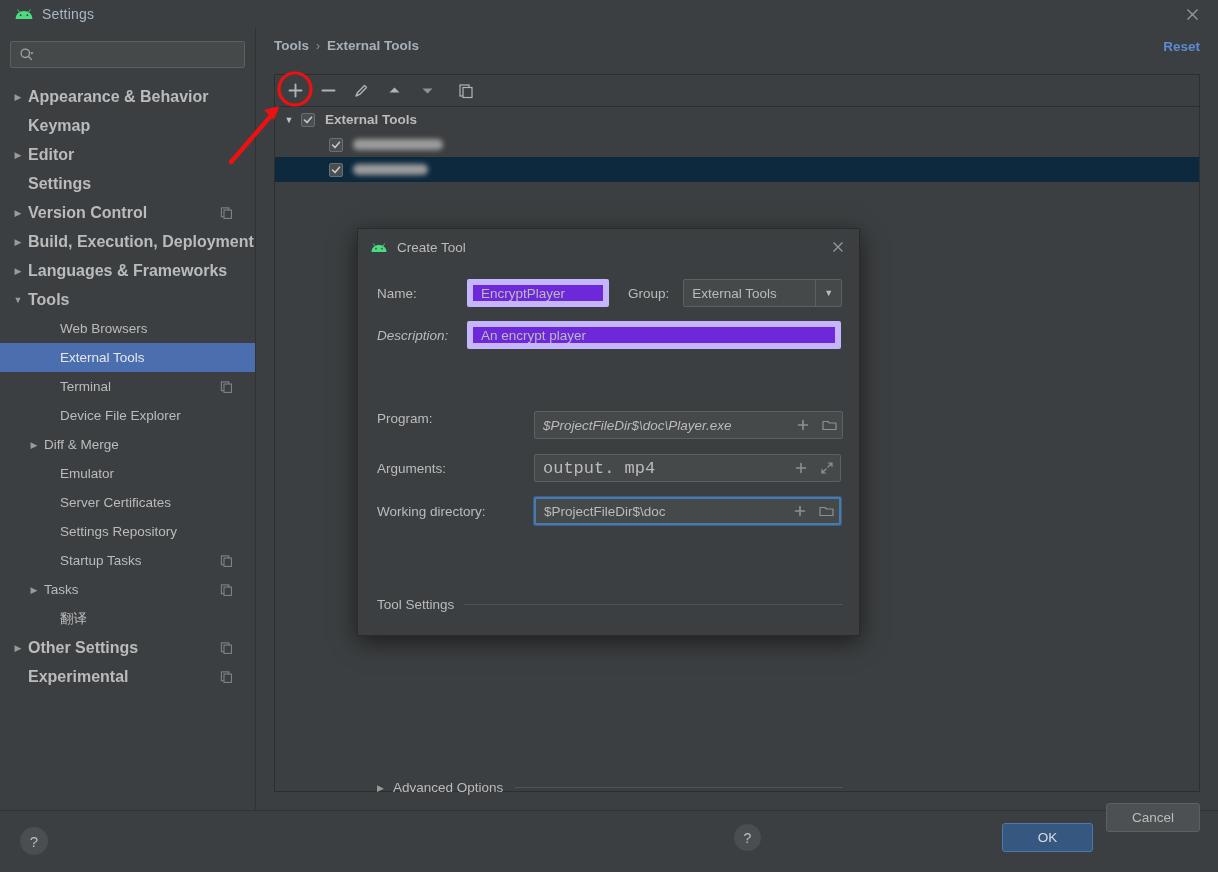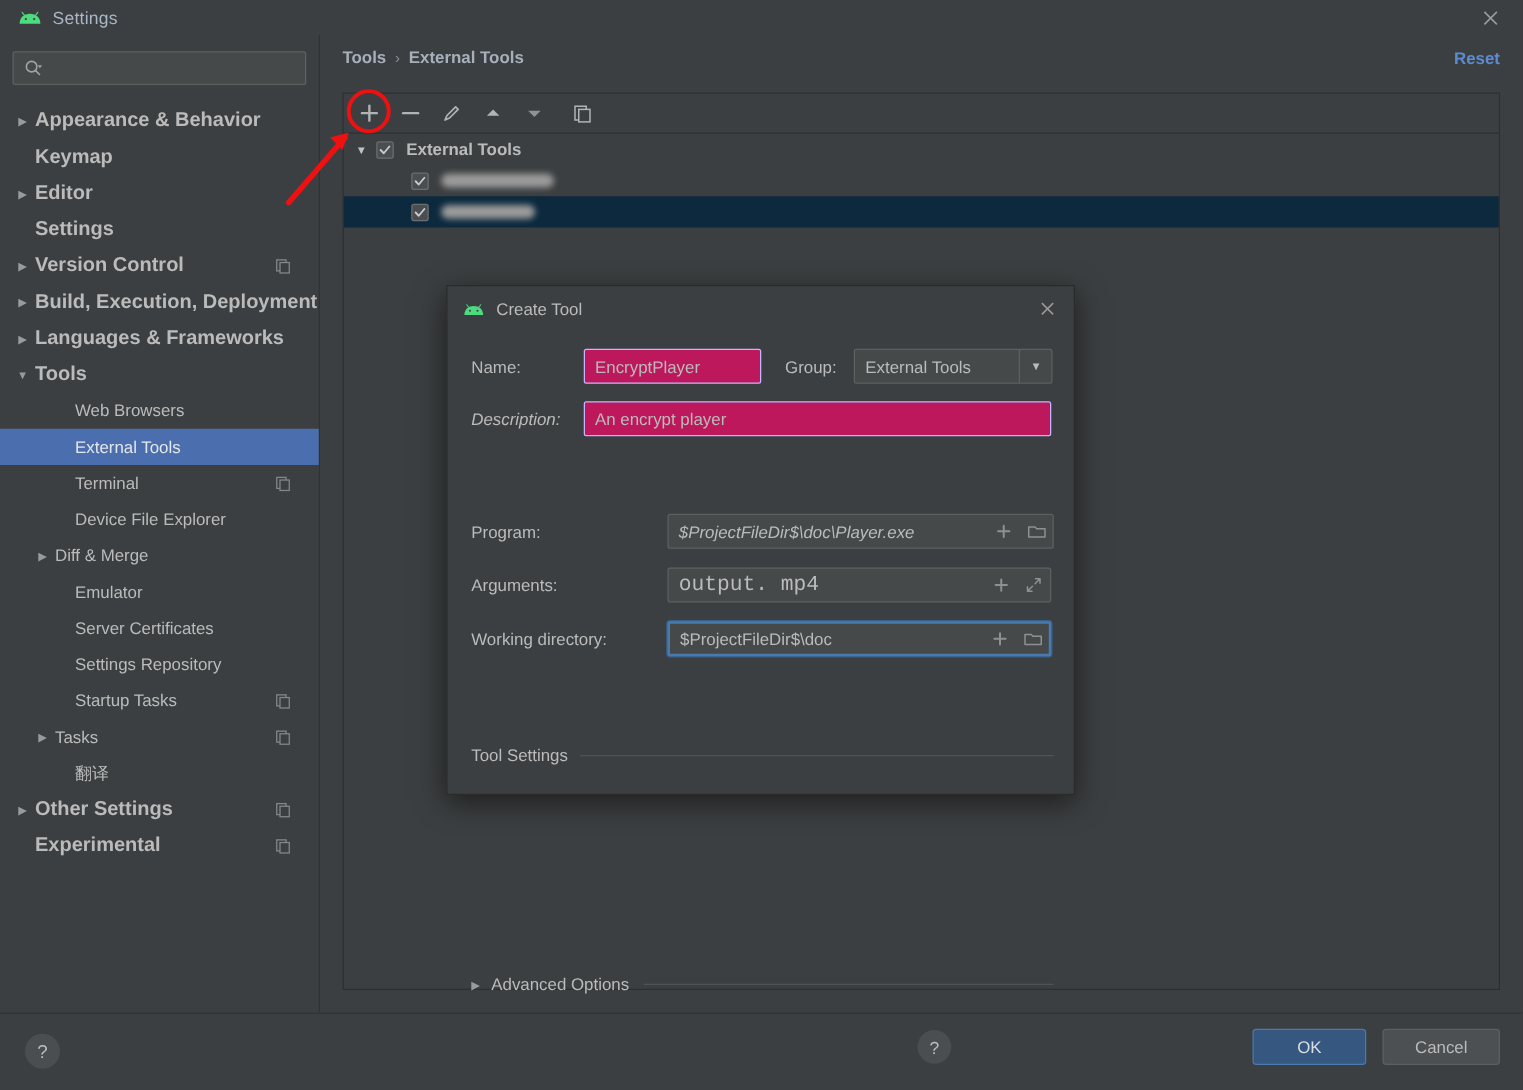--- a/index.html
+++ b/index.html
@@ -161,21 +161,21 @@
   }
   #dlg-title .logo { width:18px; height:13px; }
   #dlg-title .txt { margin-left:9px; font-size:13.5px; color:#bbbbbb;text-align:right; }
   #dlg-close {
     position:absolute; right:10px; top:7px; width:22px; height:22px;
     display:flex; align-items:center; justify-content:center;
     color:#9a9a9a; font-size:15px; cursor:pointer;
   }
   .flabel { font-size:13.5px; color:#bbbbbb; text-align:left; }
   .finput {
-    height:28px; border:1px solid #c4b5fd; background:#be185d;
+    height:28px; border:6px solid #c4b5fd; background:#6d28d9;
     color:#bbbbbb; font-size:13.5px; display:flex; align-items:center;
     padding:0 8px; border-radius:2px;
   }
   .fcombo {
     height:28px; border:1px solid #5e6060; background:#45494a;
     display:flex; align-items:center; border-radius:2px; cursor:pointer;
   }
   .fcombo .val { flex:1; padding-left:8px; font-size:13.5px; color:#bbbbbb; }
   .fcombo .arrowbox {
     width:26px; height:26px; border-left:1px solid #5e6060;
@@ -213,21 +213,21 @@
   #adv-row .arw { color:#9a9a9a; font-size:9px; width:14px; }
   #adv-row .lg { font-size:13.5px; color:#bbbbbb; white-space:nowrap; margin-left:2px; }
   #adv-row .line { flex:1; height:1px; background:#4f5355; margin-left:12px; }
   #dlg-help {
     position:absolute; left:376px; top:595px; width:27px; height:27px;
     border-radius:50%; background:#4a4e50; color:#bdbdbd;
     display:flex; align-items:center; justify-content:center;
     font-size:14px; cursor:pointer;
   }
   #dlg-ok     { position:absolute; left:644px; top:594px; width:91px; height:29px; }
-  #dlg-cancel { position:absolute; left:748px; top:594px; width:94px; height:29px; }
+  #dlg-cancel { position:absolute; left:748px; top:574px; width:94px; height:29px; }
 
   
   #annotation {
     position:absolute; left:0; top:0; width:1218px; height:872px;
     pointer-events:none;
   }
 </style>
 </head>
 <body>
 
@@ -475,21 +475,21 @@
   <div style="position:absolute; left:19px; top:92px; width:466px; display:flex; align-items:center;">
     <span class="flabel" style="width:90px;font-style:italic;">Description:</span>
     <div class="finput" style="width:374px;">An encrypt player</div>
   </div>
 
   <div id="tool-settings-legend">
     <span class="lg">Tool Settings</span>
     <span class="line"></span>
   </div>
 
-  <div style="position:absolute; left:19px; top:182px; width:466px; display:flex; align-items:center;">
+  <div style="position:absolute; left:19px; top:182px; width:466px; display:flex; align-items:flex-start;">
     <span class="flabel" style="width:157px;">Program:</span>
     <div class="field-with-icons" style="width:309px;font-style:italic;">
       <span class="fval">$ProjectFileDir$\doc\Player.exe</span>
       <span class="ficon">
         <svg width="14" height="14" viewBox="0 0 14 14">
           <path d="M7 2.5 V11.5 M2.5 7 H11.5" stroke="#8d9193" stroke-width="1.6" stroke-linecap="round"></path>
         </svg>
       </span>
       <span class="ficon">
         <svg width="15" height="14" viewBox="0 0 15 14">

